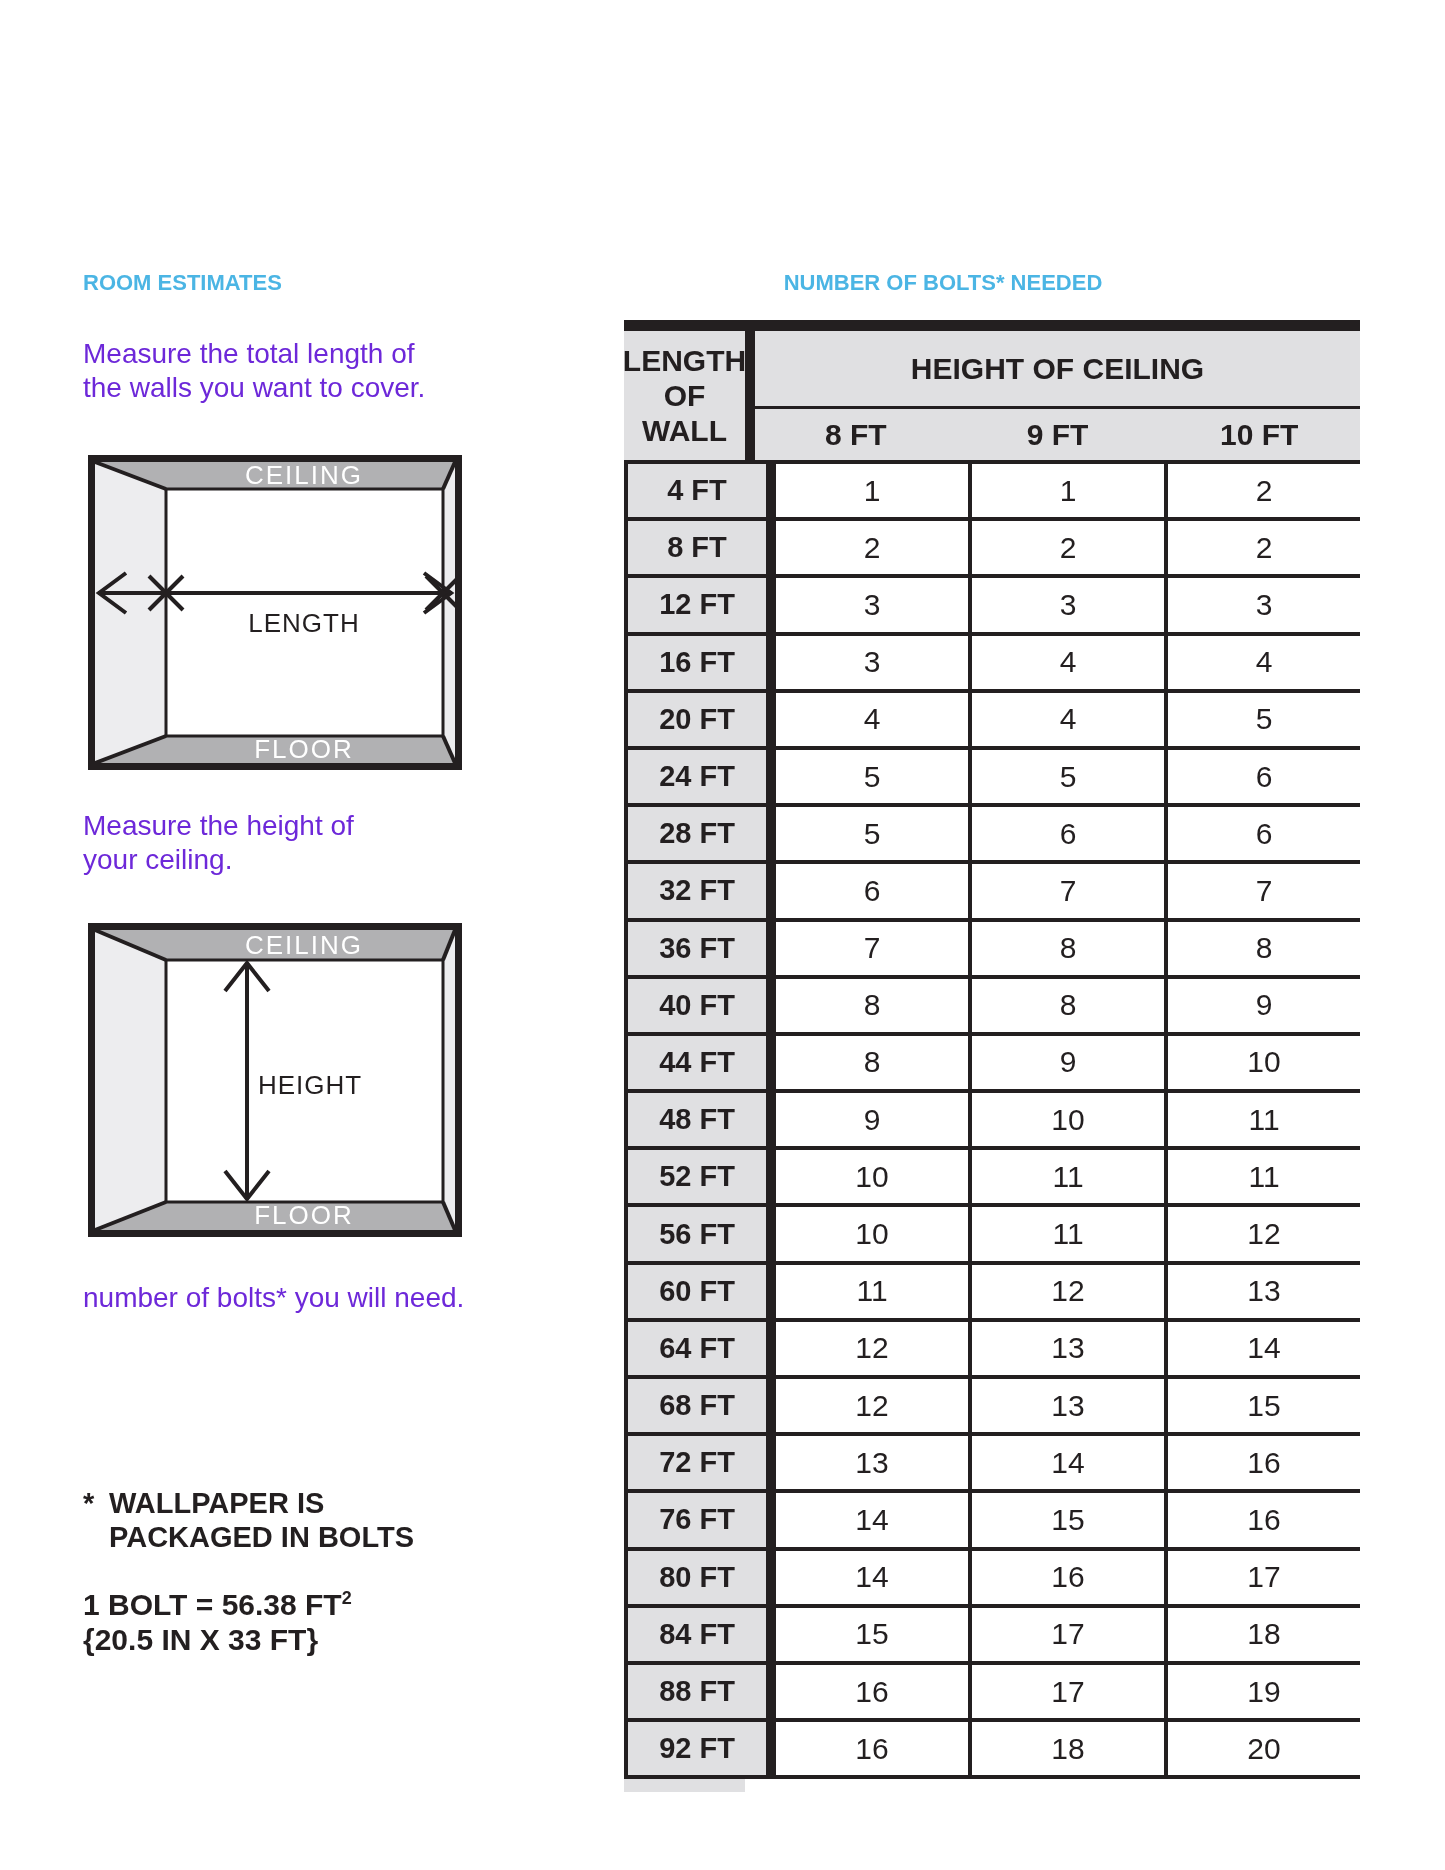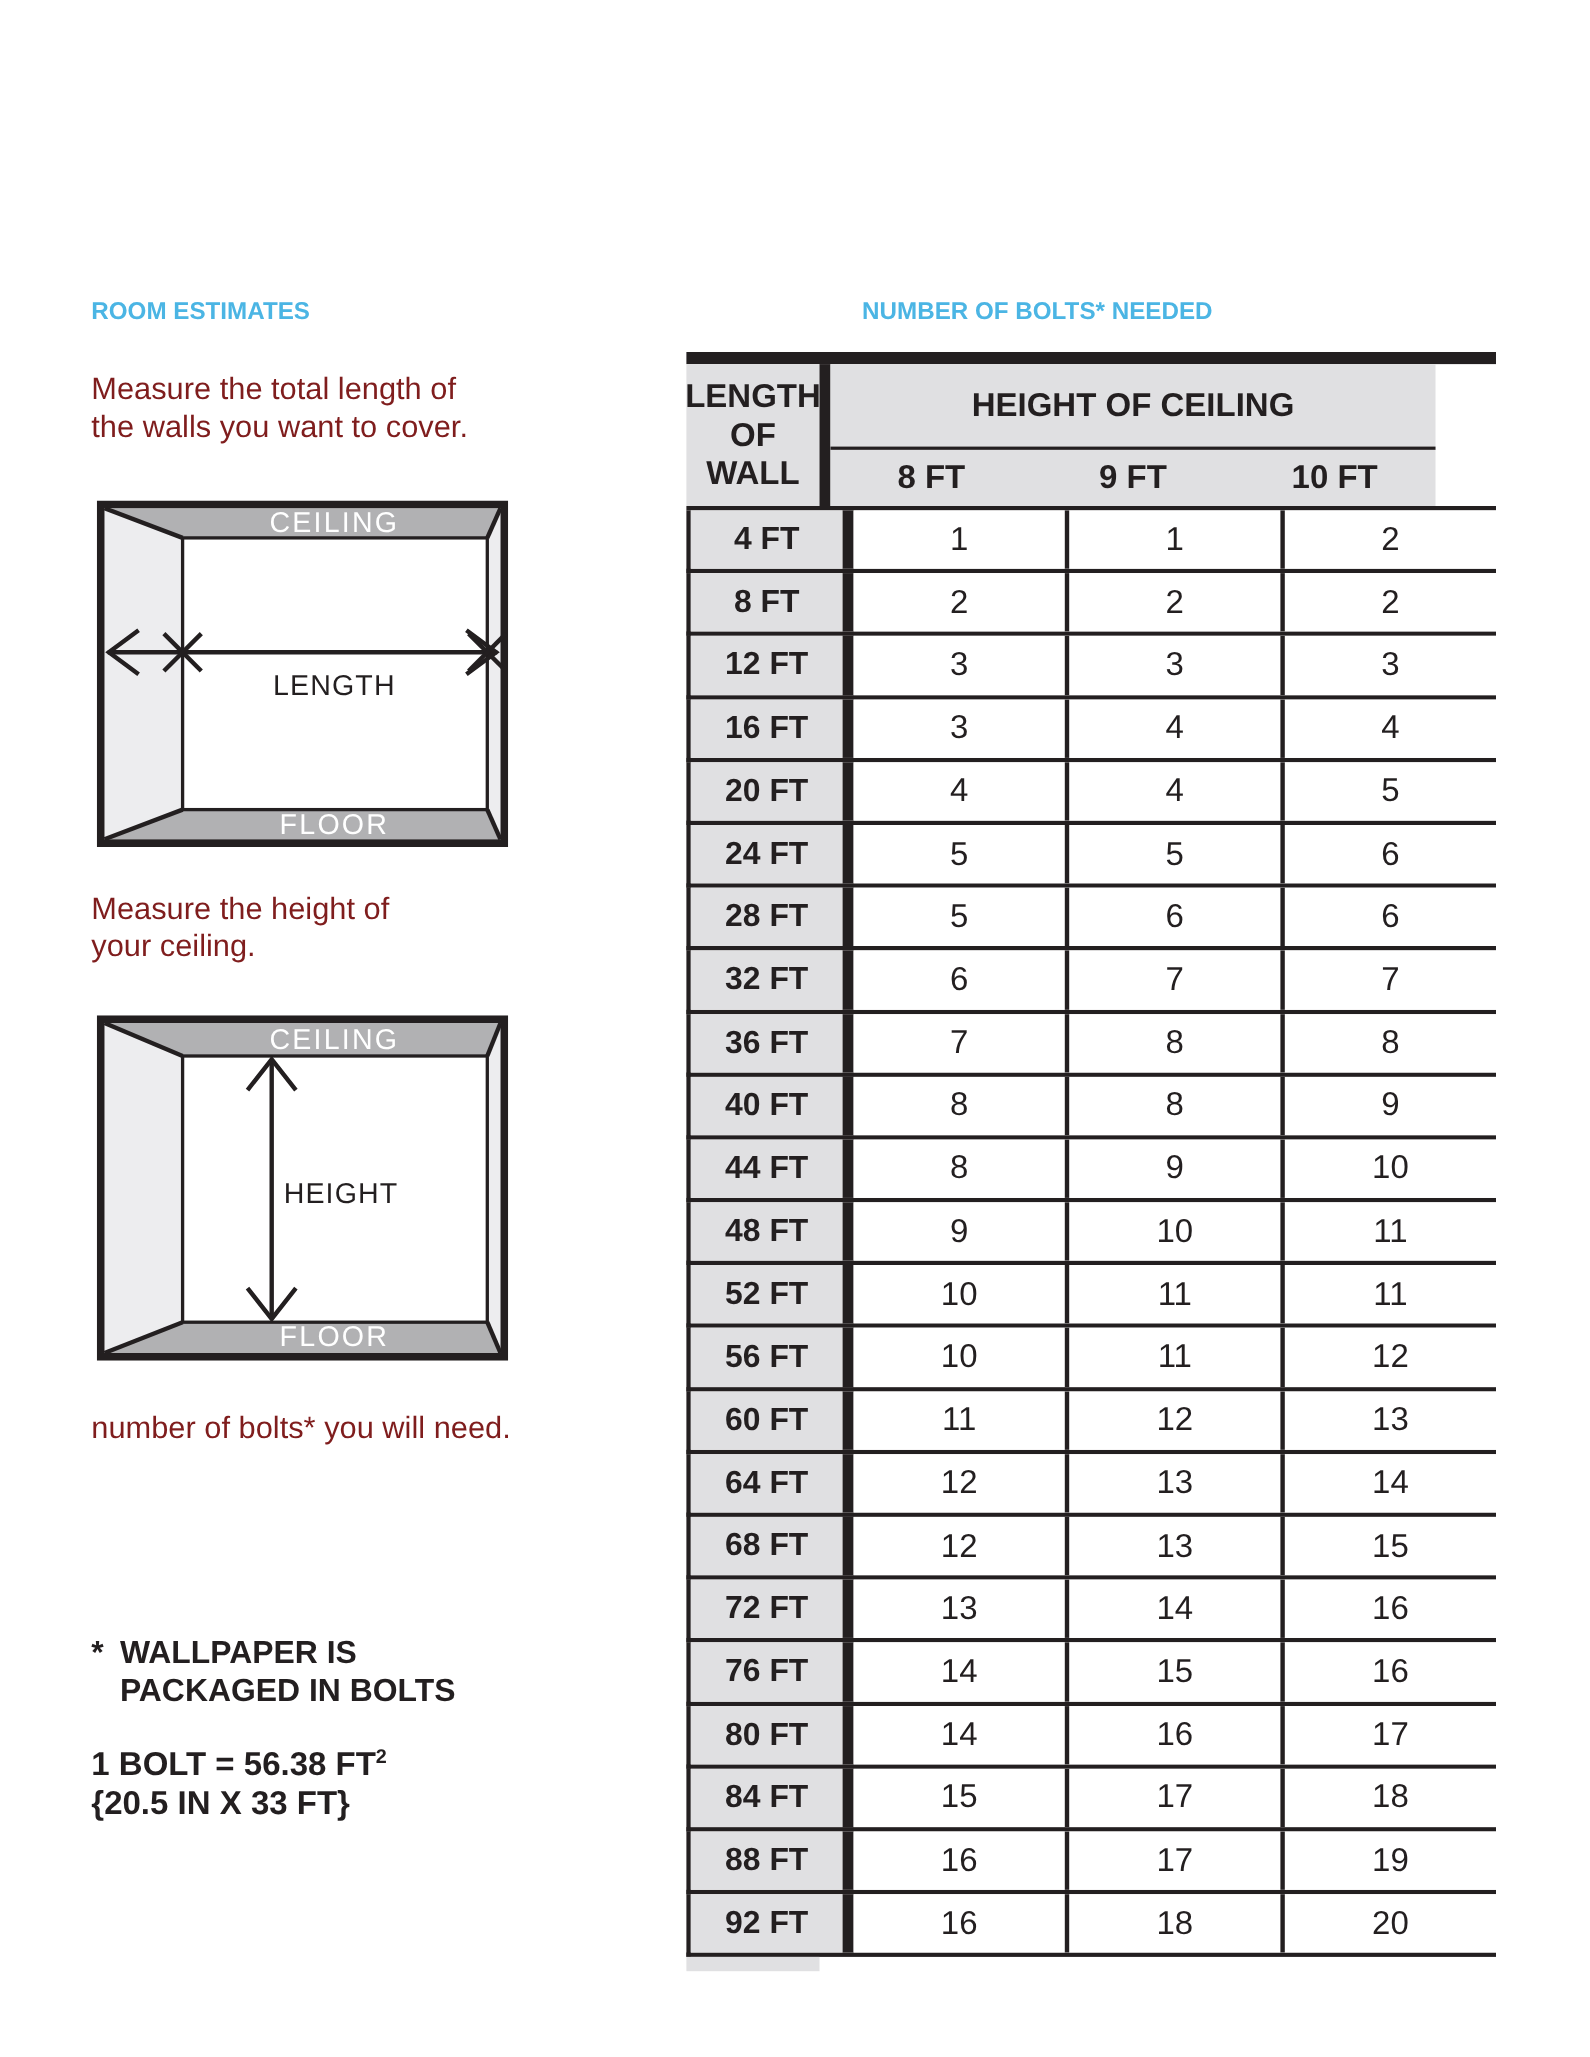--- a/index.html
+++ b/index.html
@@ -16,21 +16,21 @@
     left:83px; top:68px; font-size:56px; font-weight:bold;
     letter-spacing:-0.5px; color:#4BB5E4; white-space:nowrap;
   }
   .section-heading {
     font-size:22px; font-weight:bold; color:#4BB5E4; white-space:nowrap;
   }
   #left-heading { left:83px; top:270px; }
   #table-heading { left:575px; top:270px; width:736px; text-align:center; }
 
   
-  .para { left:83px; font-size:28px; line-height:34px; color:#7f1d1d; }
+  .para { left:83px; font-size:28px; line-height:34px; color:#6d28d9; }
   #para1 { top:337px; }
   #para2 { top:809px; }
   #para3 { top:1281px; }
 
   
   .note { left:83px; font-size:29px; font-weight:bold; line-height:34px; color:#231F20; }
   #footnote { top:1486px; padding-left:26px; }
   #footnote .star { position:absolute; left:0; top:0; }
   #bolt-note { top:1587px; font-size:30px; line-height:35px; }
   #bolt-note sup { font-size:18px; vertical-align:super; line-height:0; }
@@ -45,21 +45,21 @@
   
   #bolt-table { left:624px; top:320px; width:736px; }
   .t-topbar { width:736px; height:11px; background:#231F20; }
   .t-header { display:flex; width:736px; height:133px; border-bottom:4px solid #231F20; }
   .t-h-col1 {
     width:121px; background:#E0E0E2; display:flex; flex-direction:column;
     justify-content:center; align-items:center; font-size:30px; font-weight:bold;
     line-height:35px; text-align:center;
   }
   .t-vdiv-thick { width:10px; background:#231F20; }
-  .t-h-right { width:550px; display:flex; flex-direction:column; }
+  .t-h-right { width:605px; display:flex; flex-direction:column; }
   .t-h-group {
     height:78px; background:#E0E0E2; border-bottom:3px solid #231F20;
     display:flex; justify-content:center; align-items:center;
     font-size:30px; font-weight:bold;
   }
   .t-h-subs { height:51px; background:#E0E0E2; display:flex; }
   .t-h-sub {
     flex:1; display:flex; justify-content:center; align-items:center;
     font-size:30px; font-weight:bold;
   }

